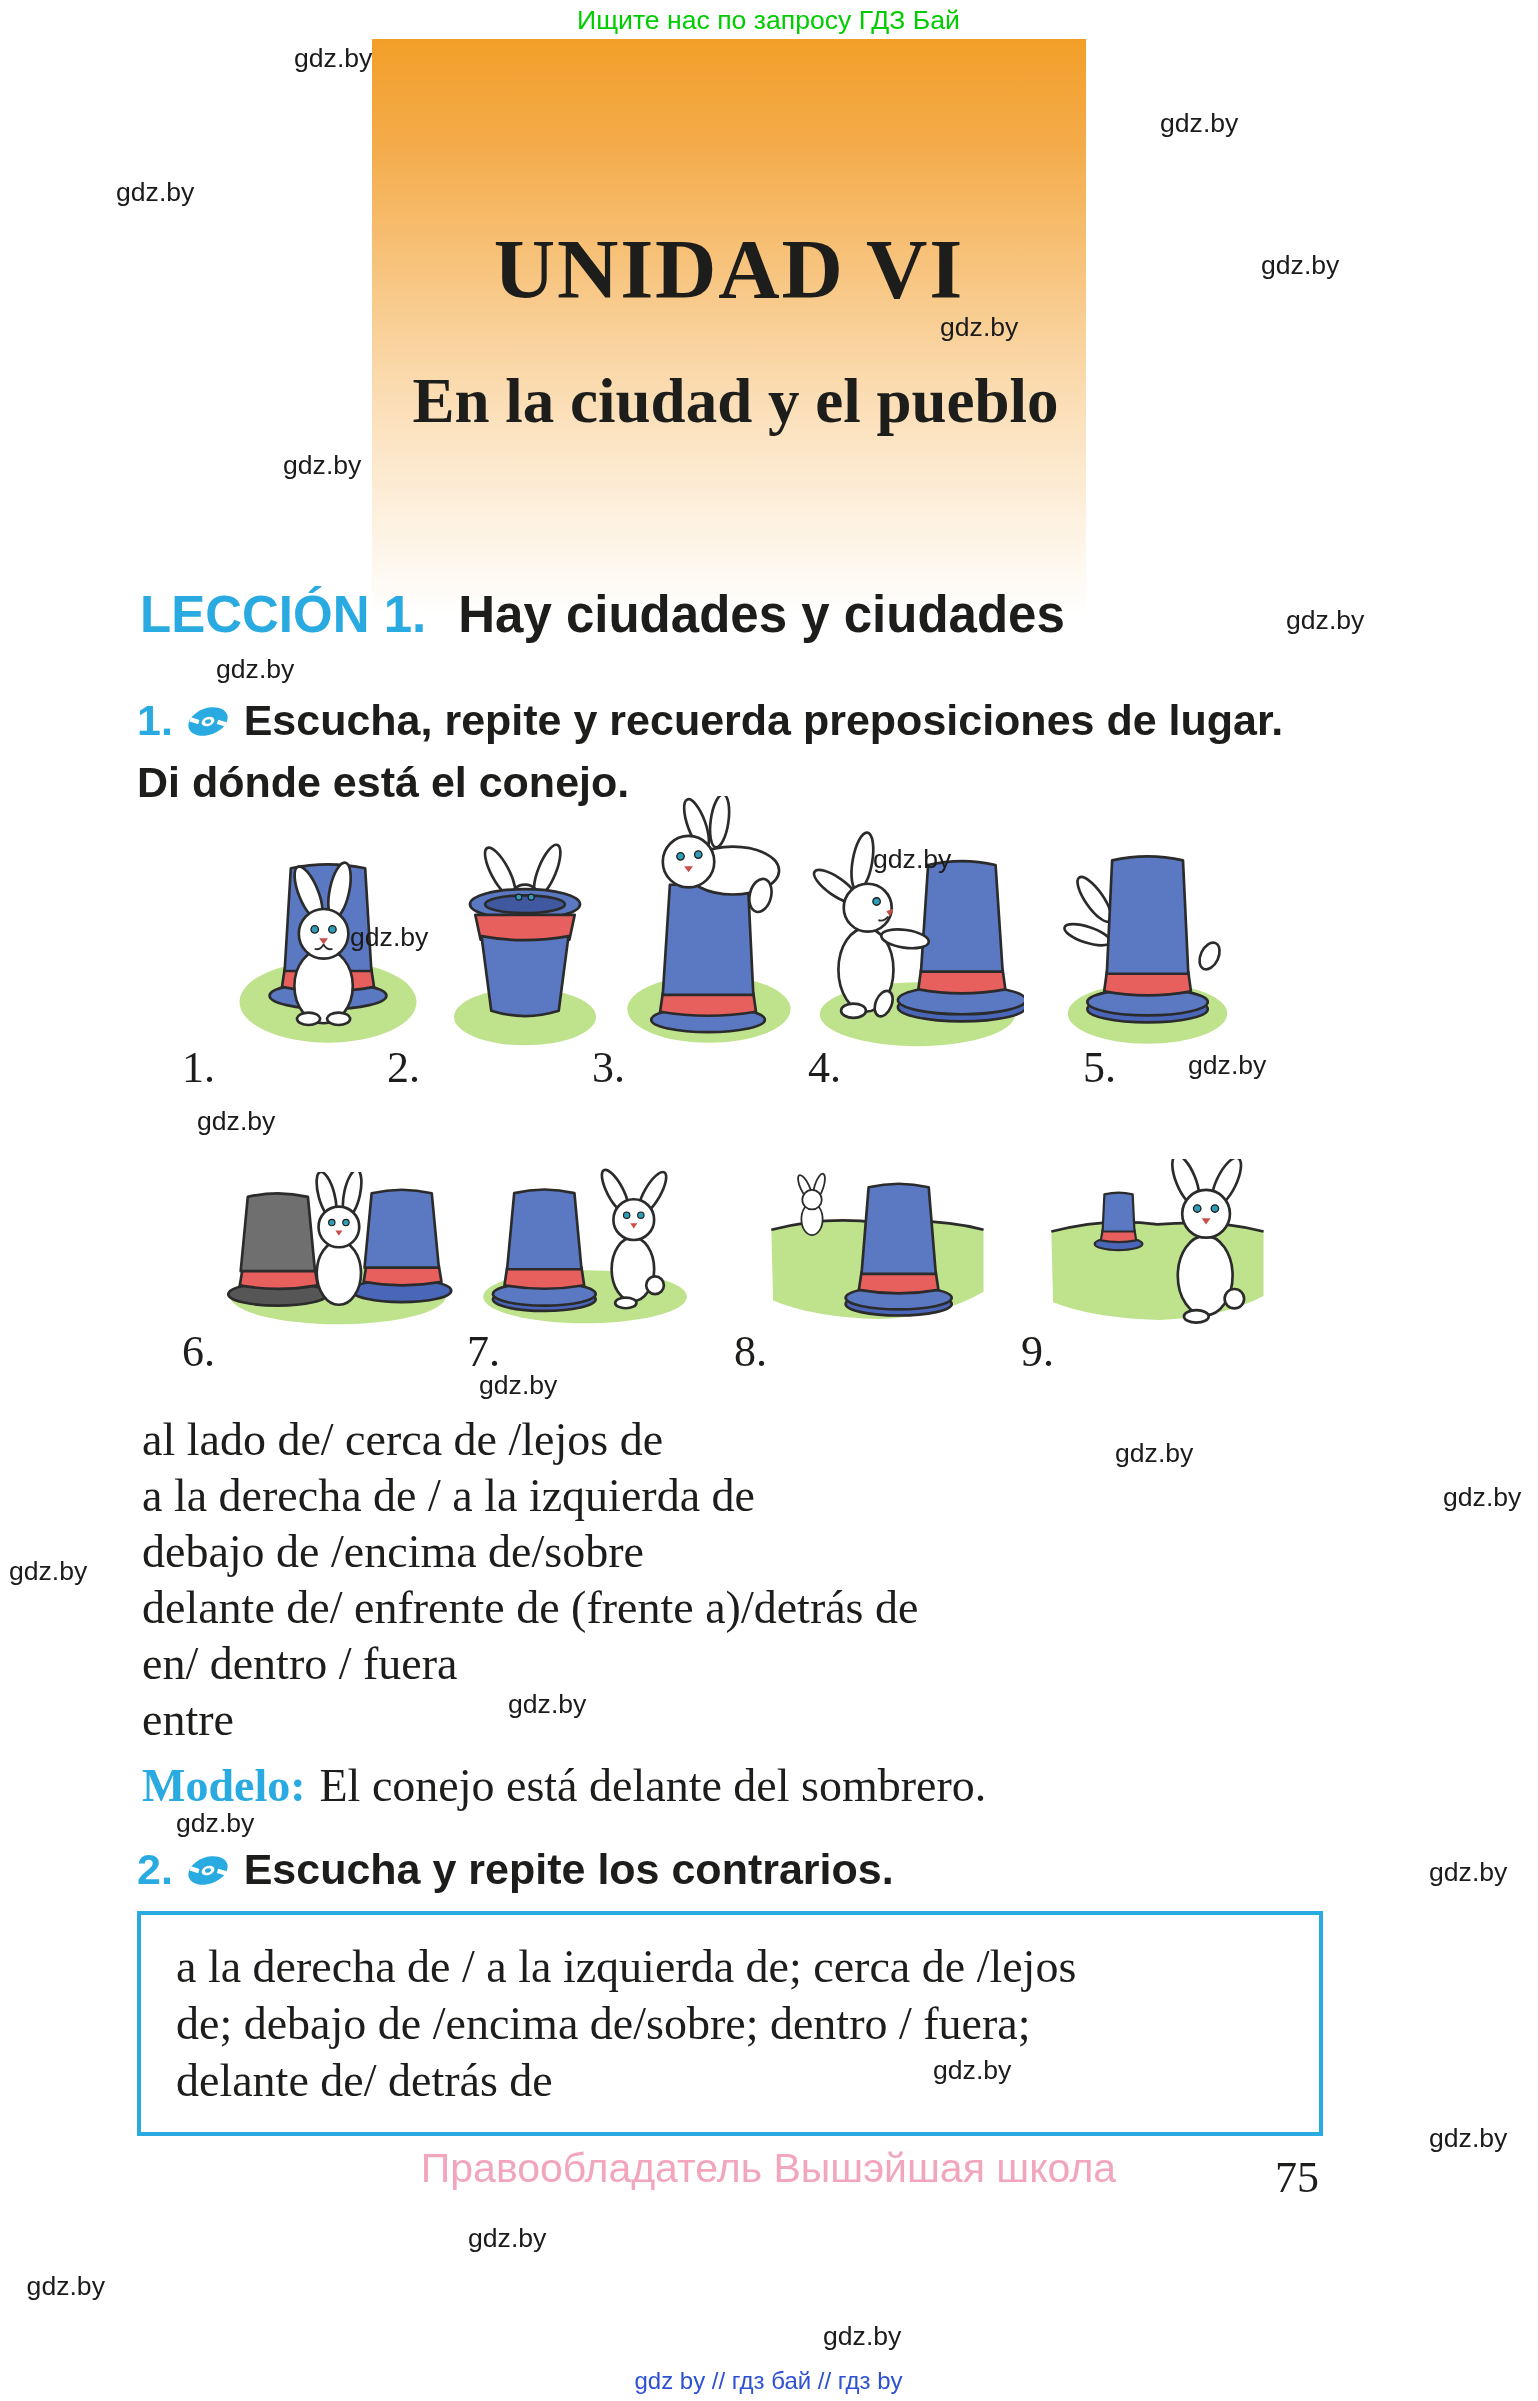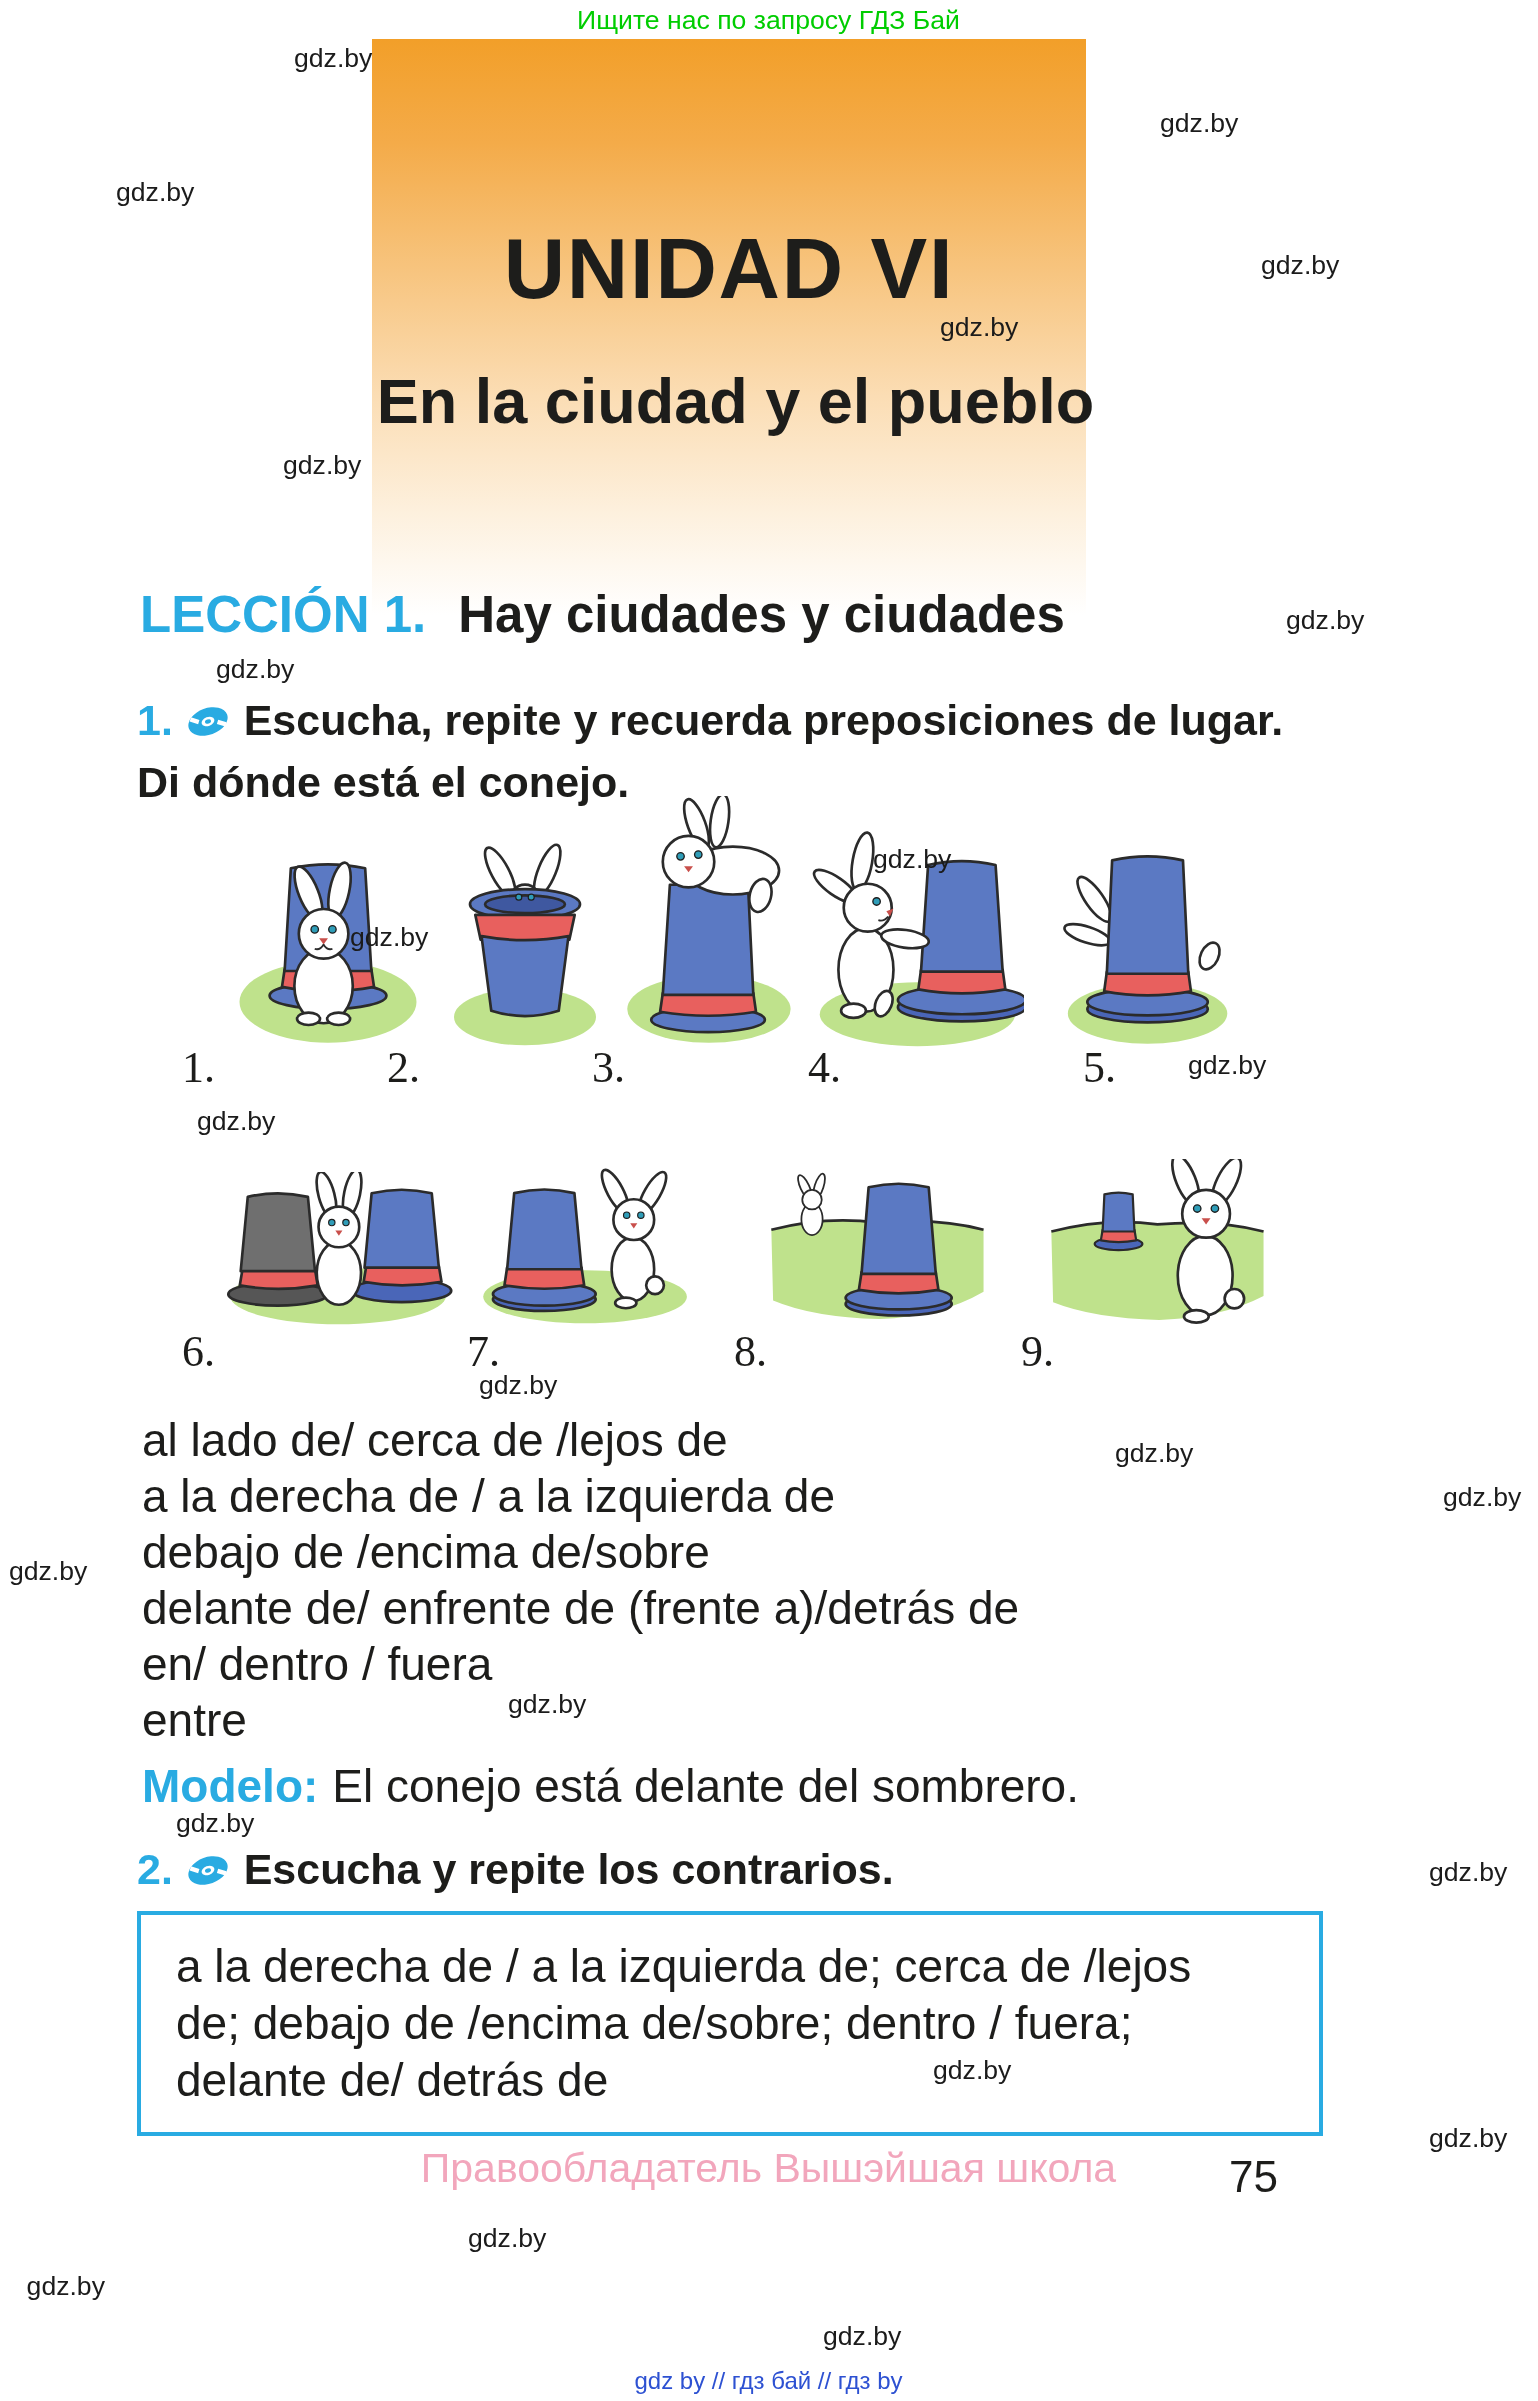--- a/index.html
+++ b/index.html
@@ -1,20 +1,20 @@
 <!DOCTYPE html>
 <html style="font-size:14px"><head>
 <meta charset="utf-8">
 <style>
   html,body { margin:0; padding:0; background:#ffffff; }
   .page {
     position:relative; width:1537px; height:2401px; background:#ffffff;
     font-family:"Liberation Sans", sans-serif; overflow:hidden;
   }
-  .serif { font-family:Liberation Sans, sans-serif; }
+  .serif { font-family:Liberation Serif, serif; }
 
   
   .banner {
     position:absolute; top:5.3px; left:0; right:0; text-align:center;
     font-size:26.6px; color:#00cd00; font-family:"Liberation Sans", sans-serif;
   }
 
   
   .wm {
     position:absolute; font-size:26.6px; color:#1b1b1b;
@@ -78,21 +78,21 @@
     border:4.4px solid #29abe2; padding:23px 35px;
     font-size:46px; line-height:57px; color:#1d1d1b; background:#ffffff;
   }
 
   
   .copyright {
     position:absolute; left:0; right:0; top:2145px; text-align:center;
     font-size:41px; color:#f2a6bc;
   }
   .page-number {
-    position:absolute; left:1229px; top:2152px; font-size:44px; color:#1d1d1b;
+    position:absolute; left:1275px; top:2152px; font-size:44px; color:#1d1d1b;
   }
   .links {
     position:absolute; left:0; right:0; top:2367px; text-align:center;
     font-size:24px; color:#2d51d2;
   }
 </style>
 </head>
 <body>
 
 <div class="page">

